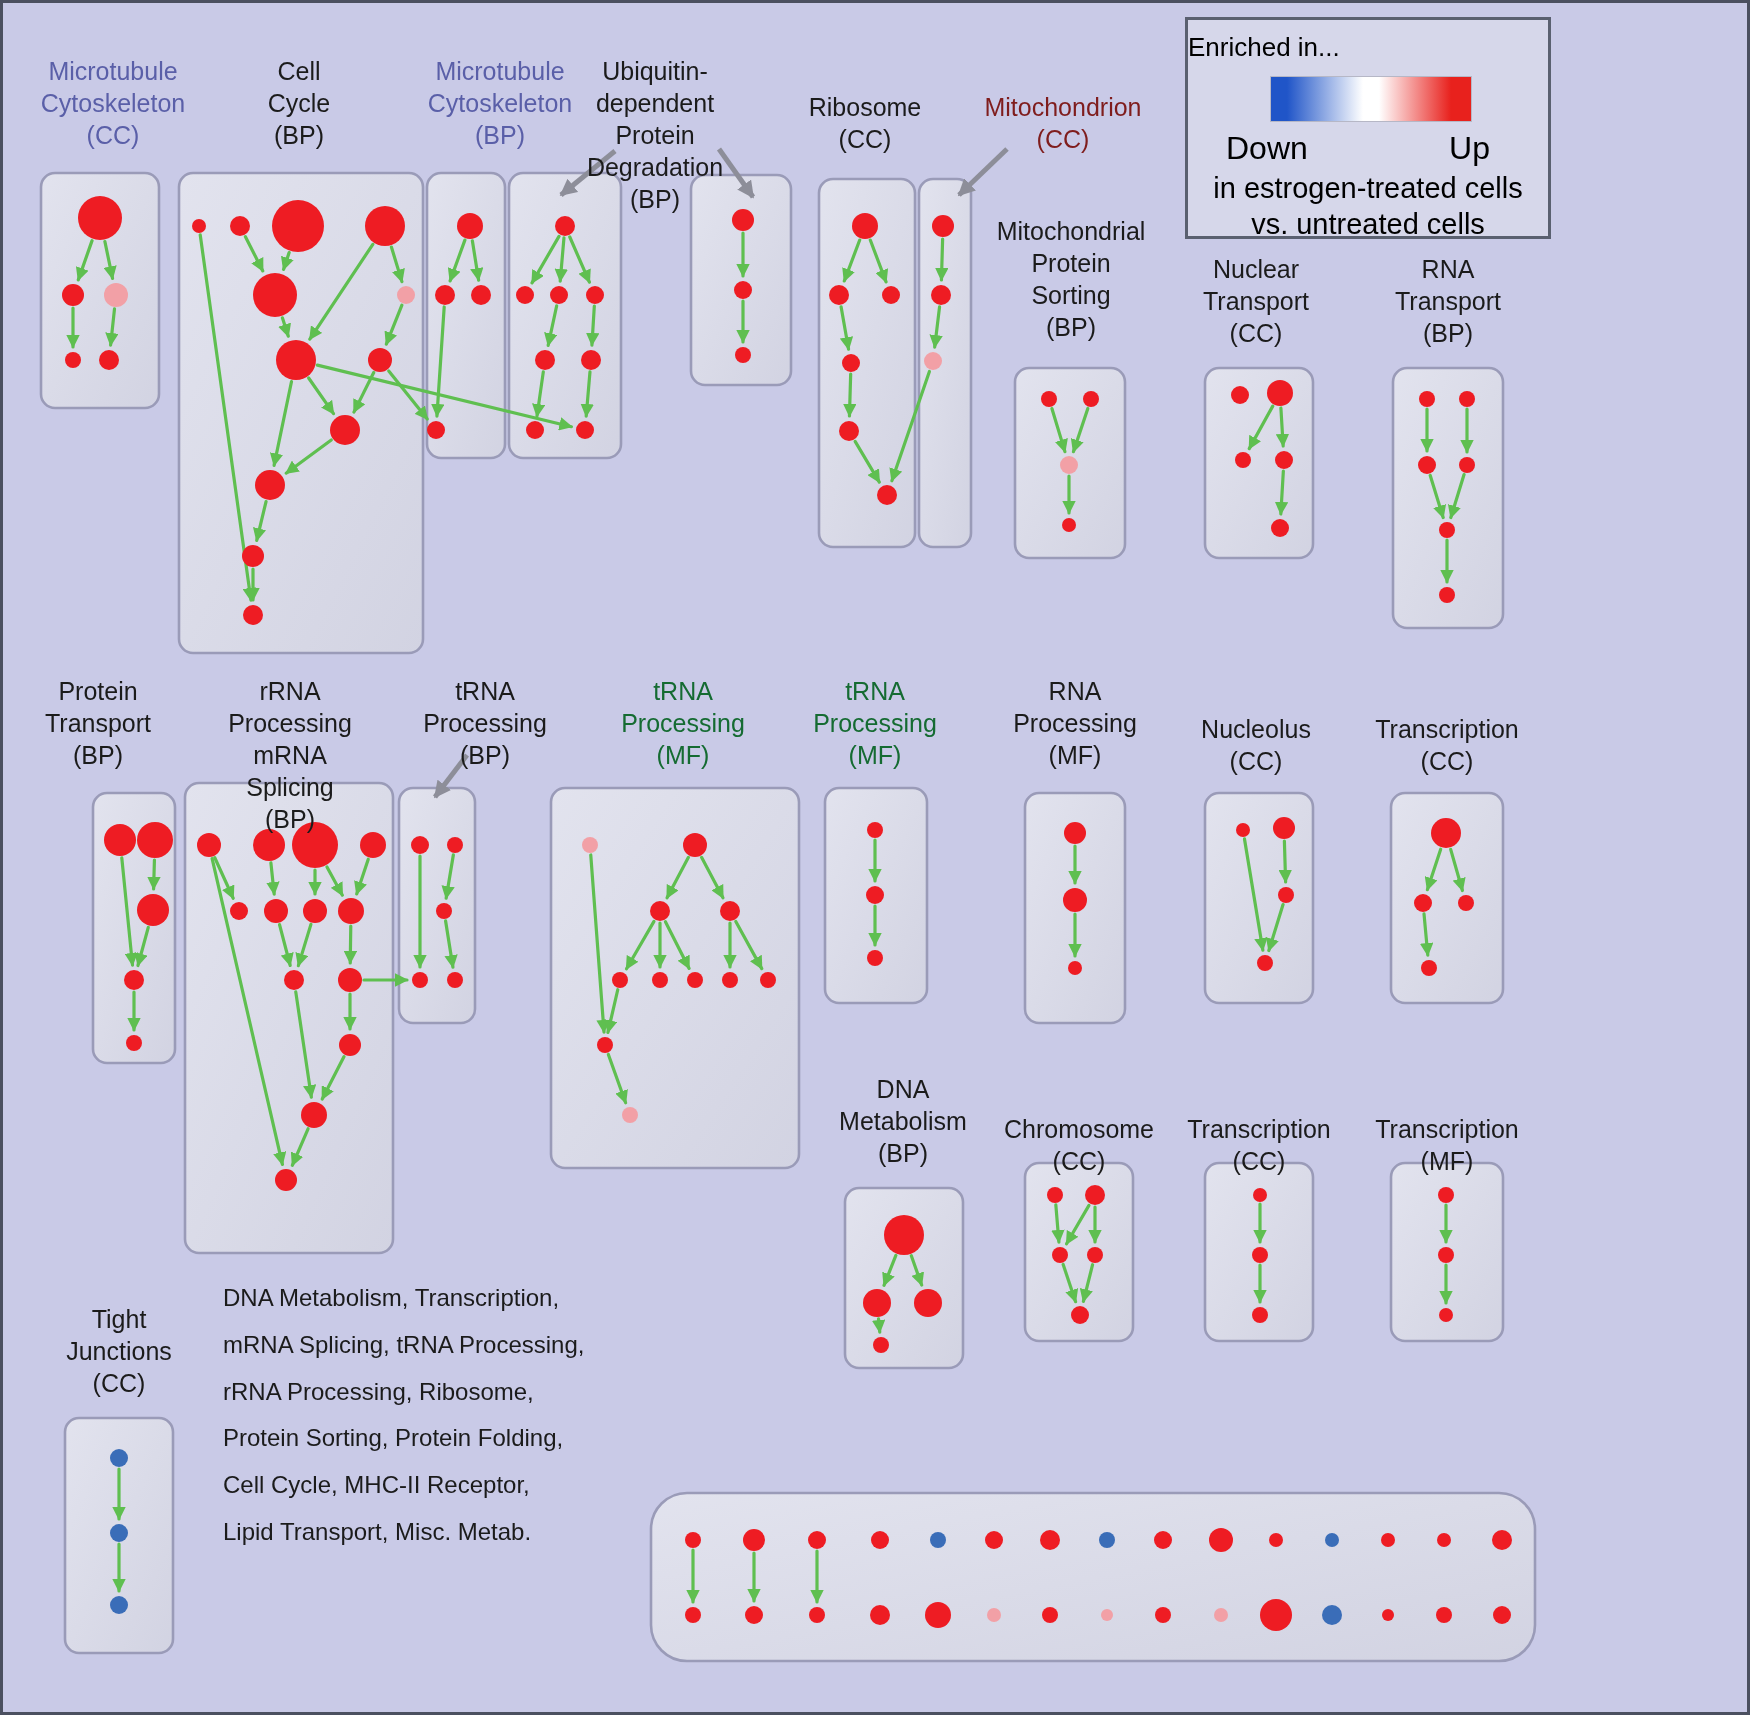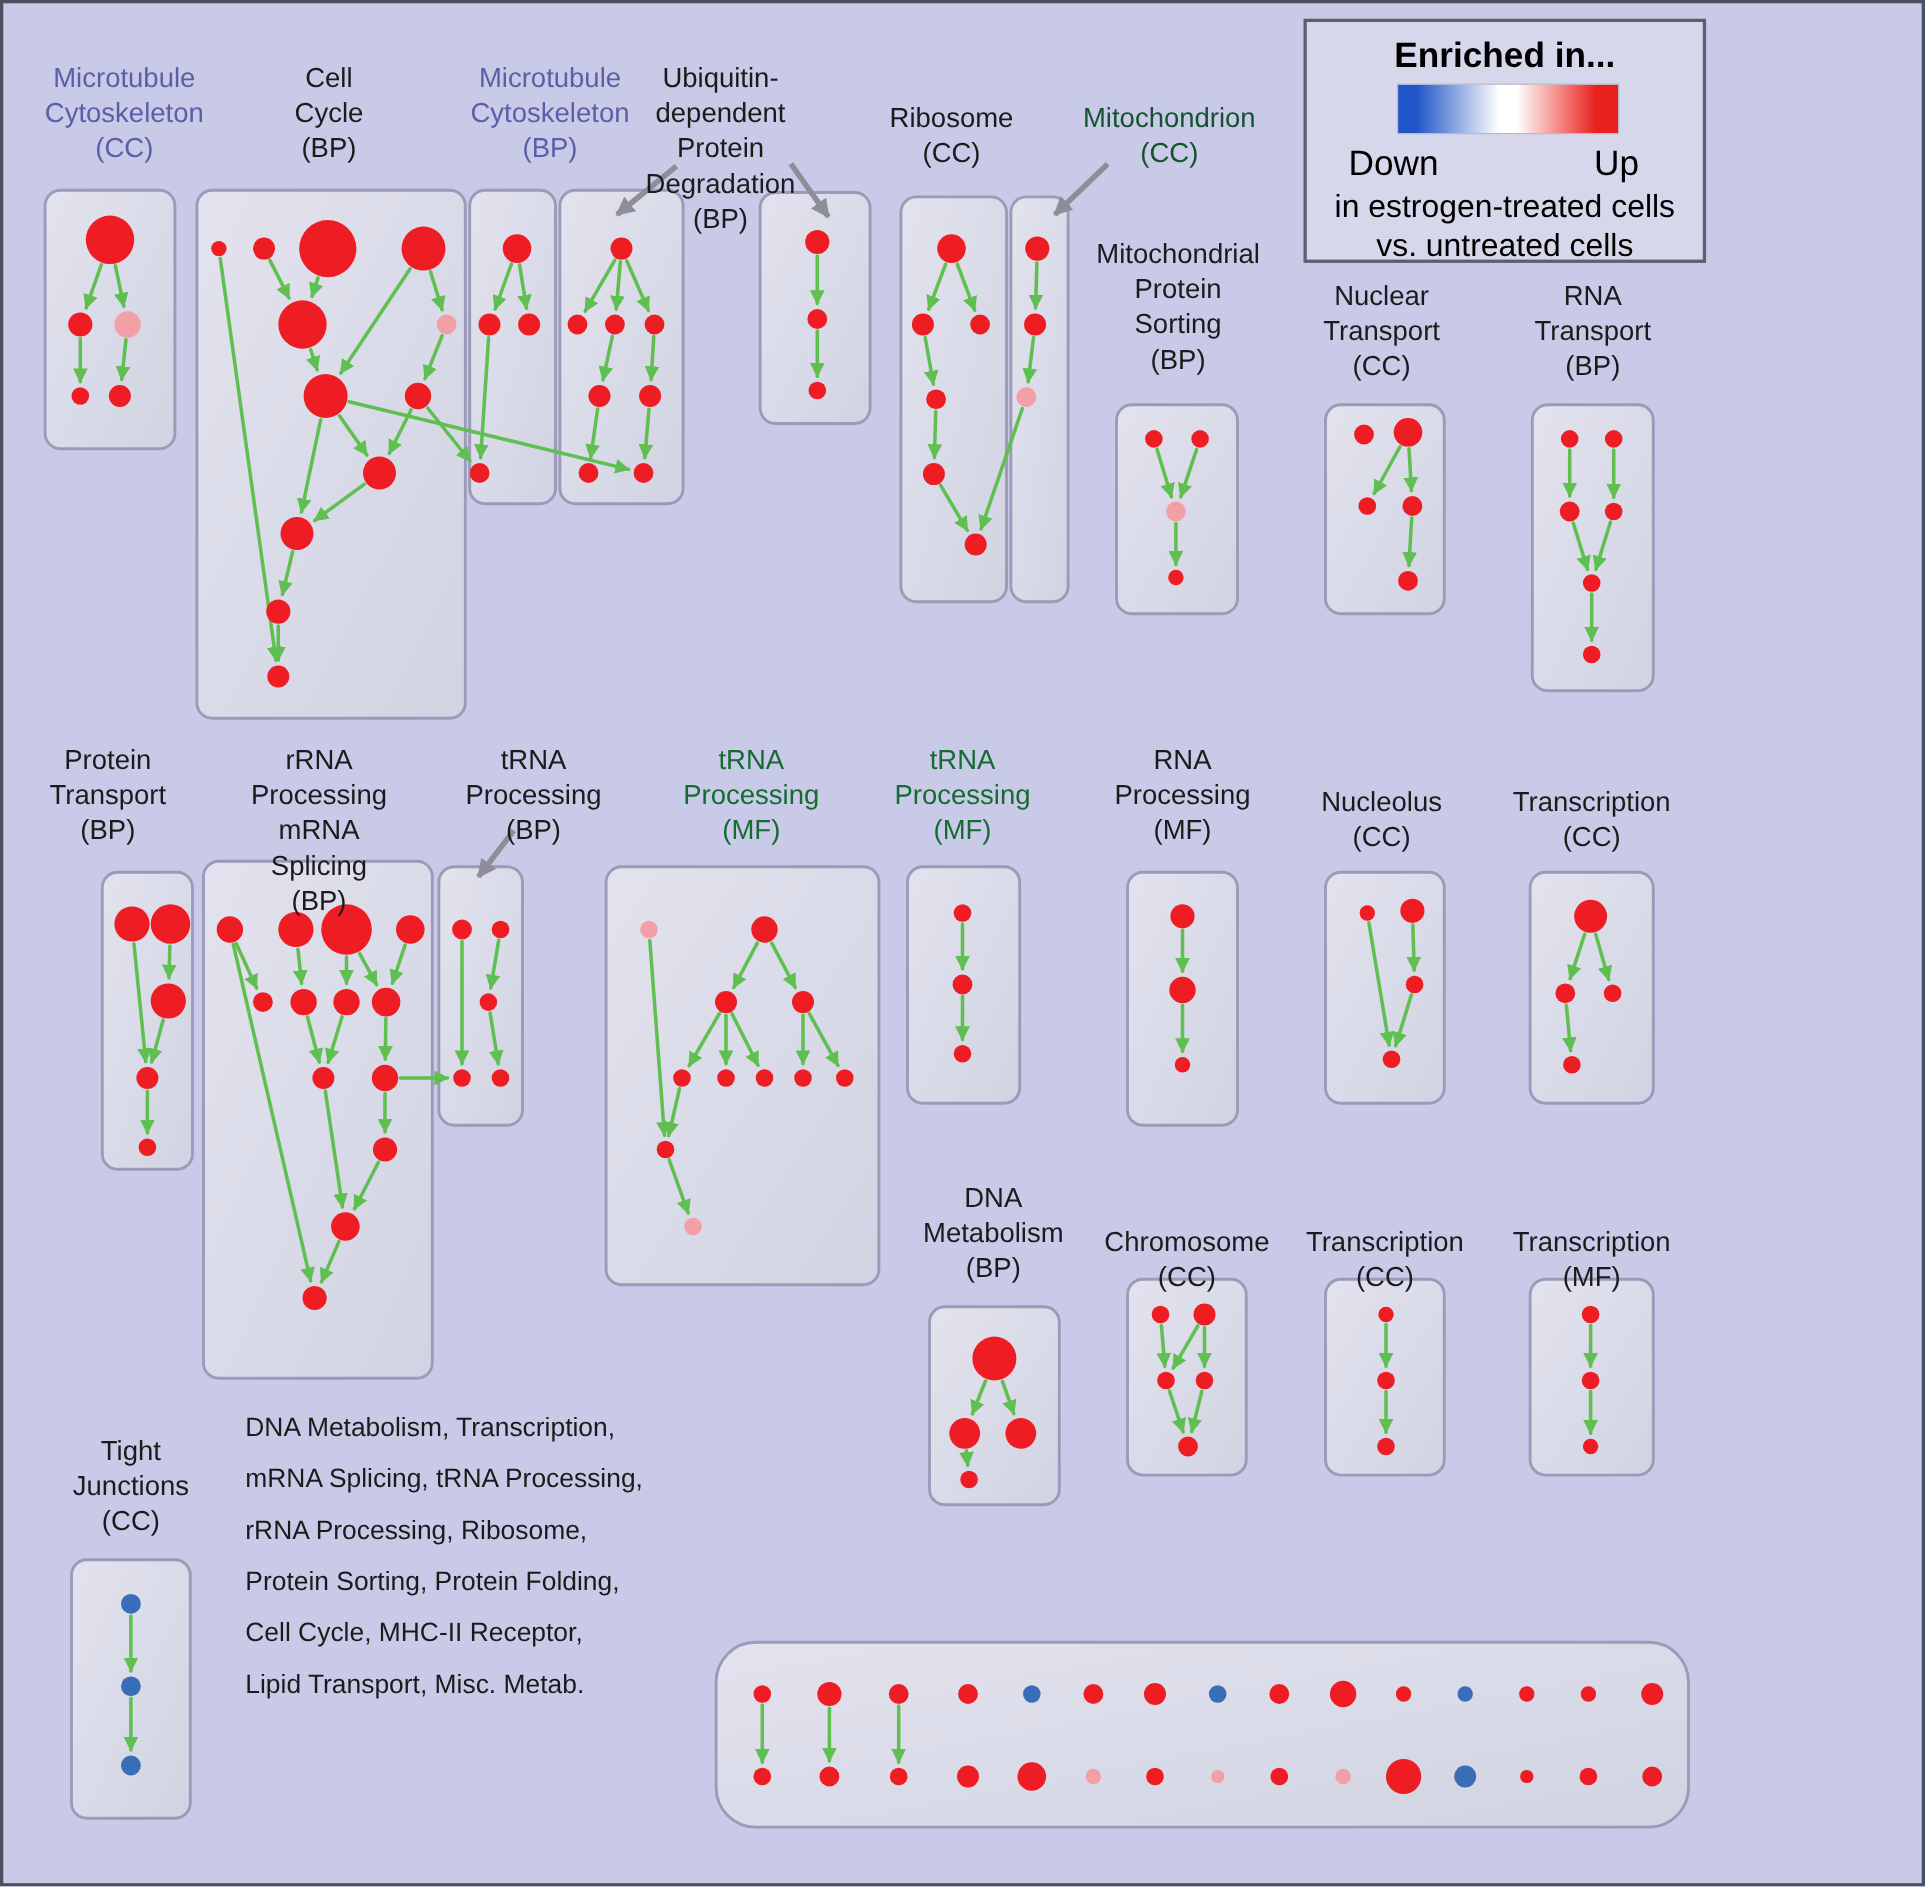--- a/index.html
+++ b/index.html
@@ -17,21 +17,21 @@
     transform:translateX(-50%);
     white-space:pre-line;
     text-align:center;
     font-size:25px;
     line-height:1.28;
   }
   .legend{
     position:absolute;left:1182px;top:14px;width:366px;height:222px;
     box-sizing:border-box;border:3px solid #5a6070;
   }
-  .legend-title{position:absolute;top:12px;left:0;width:100%;text-align:center;font-size:32px;font-weight:bold;}
+  .legend-title{position:absolute;top:12px;left:0;width:100%;font-size:26px;}
   .legend-gradient{position:absolute;left:82px;top:56px;width:202px;height:46px;border:1px solid #b6b7c6;box-sizing:border-box;}
   .legend-down{position:absolute;left:38px;top:110px;font-size:32px;}
   .legend-up{position:absolute;right:58px;top:110px;font-size:32px;}
   .legend-line{position:absolute;left:0;width:100%;text-align:center;font-size:29px;}
   #legend-line1{top:152px;}
   #legend-line2{top:188px;}
   .misc-text{
     position:absolute;left:220px;top:1272px;
     white-space:pre-line;
     font-size:24px;line-height:1.95;color:#1b1b1b;
@@ -355,21 +355,21 @@
       <div class="cluster-label" style="left: 497px; top: 52px; color: rgb(90, 95, 168);">Microtubule
 Cytoskeleton
 (BP)</div>
       <div class="cluster-label" style="left: 652px; top: 52px; color: rgb(27, 27, 27);">Ubiquitin-
 dependent
 Protein
 Degradation
 (BP)</div>
       <div class="cluster-label" style="left: 862px; top: 88px; color: rgb(27, 27, 27);">Ribosome
 (CC)</div>
-      <div class="cluster-label" style="left: 1060px; top: 88px; color: #14532d;">Mitochondrion
+      <div class="cluster-label" style="left: 1060px; top: 88px; color: #7f1d1d;">Mitochondrion
 (CC)</div>
       <div class="cluster-label" style="left: 1068px; top: 212px; color: rgb(27, 27, 27);">Mitochondrial
 Protein
 Sorting
 (BP)</div>
       <div class="cluster-label" style="left: 1253px; top: 250px; color: rgb(27, 27, 27);">Nuclear
 Transport
 (CC)</div>
       <div class="cluster-label" style="left: 1445px; top: 250px; color: rgb(27, 27, 27);">RNA
 Transport

